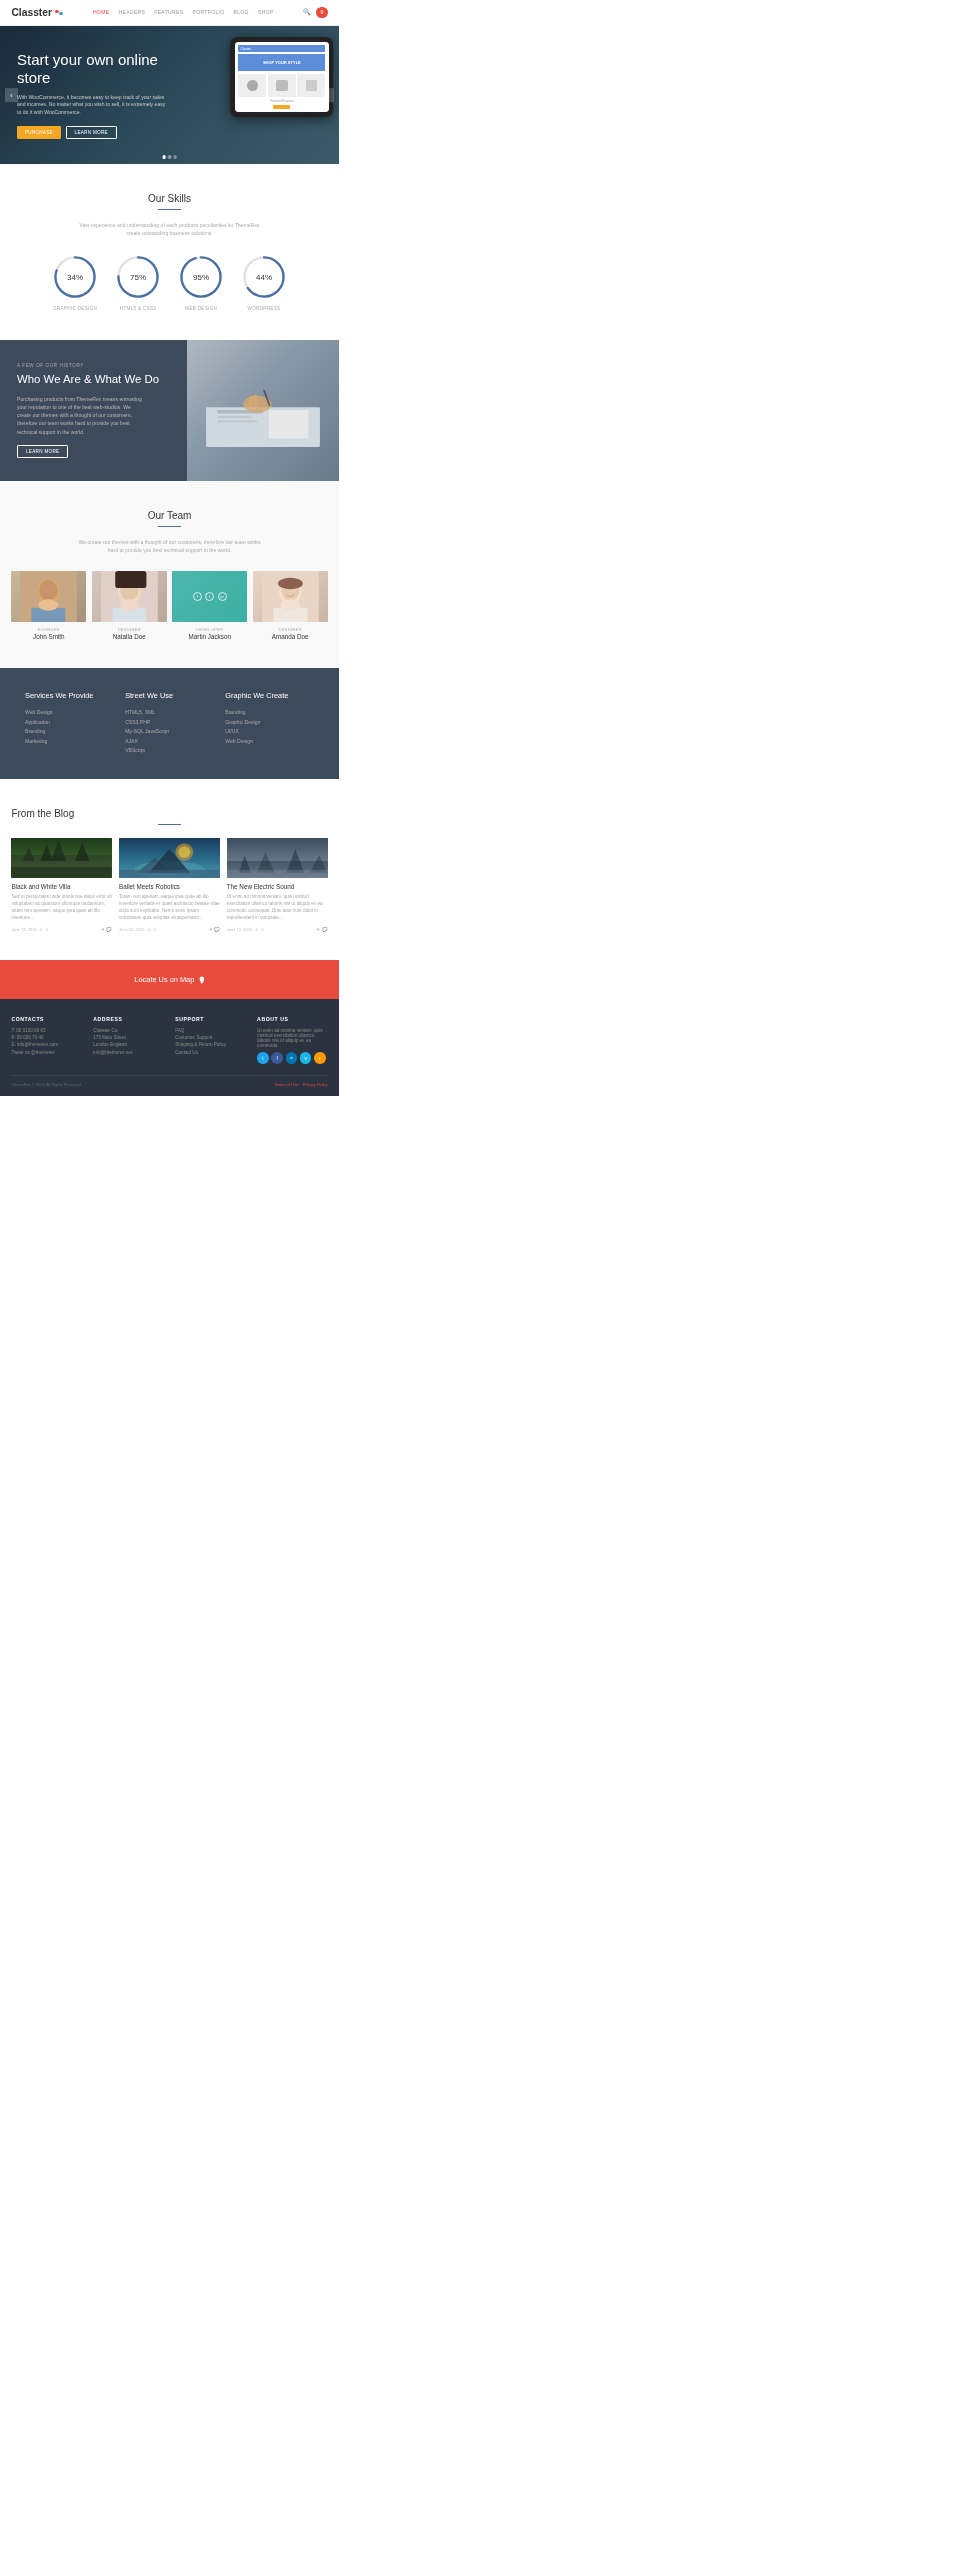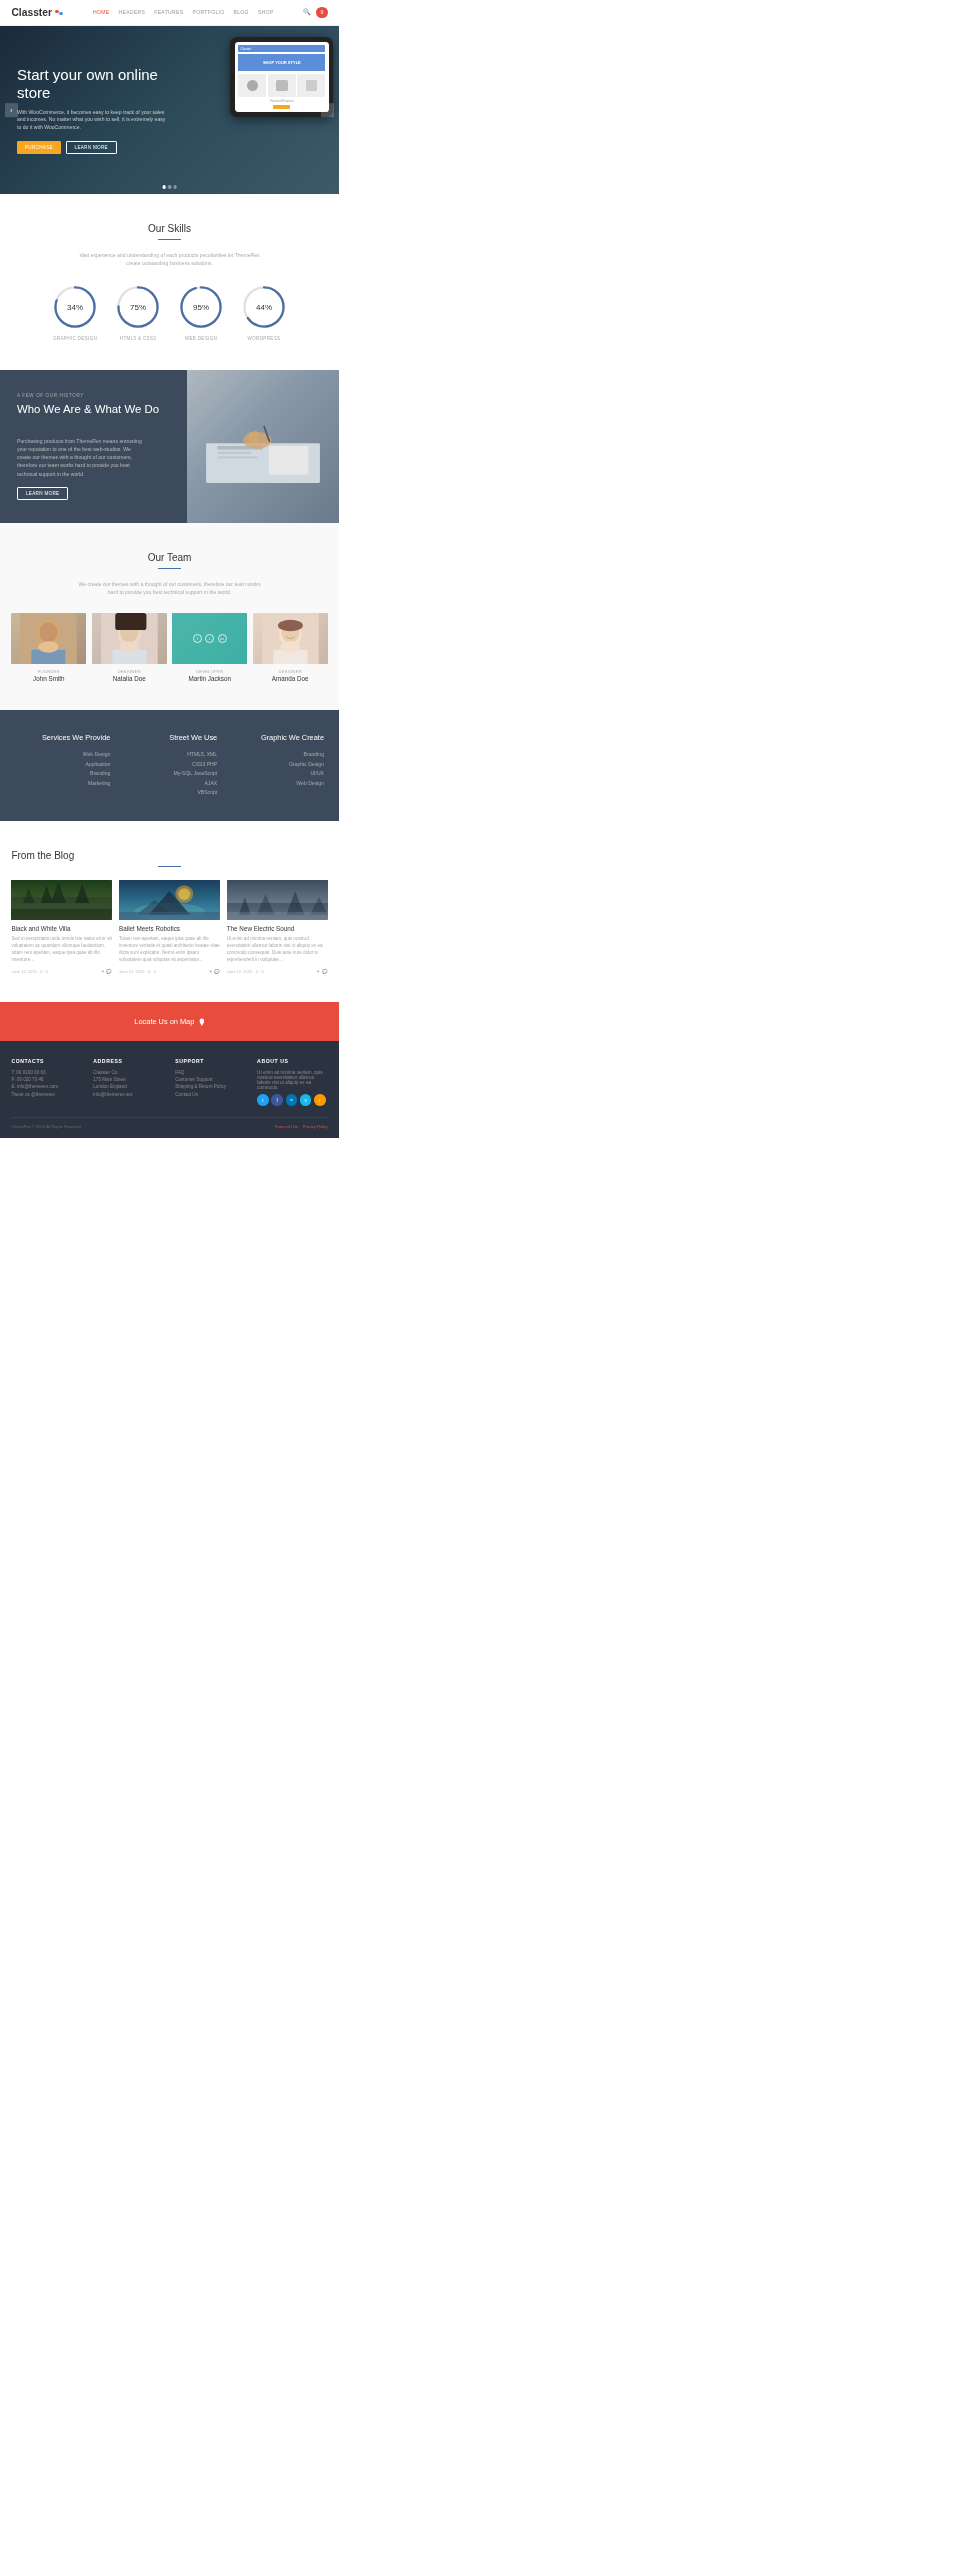--- a/index.html
+++ b/index.html
@@ -20,21 +20,21 @@
 
     
     .hero {
       position: relative; background: linear-gradient(rgba(0,0,0,0.5), rgba(0,0,0,0.5)), #2c3e50;
       min-height: 126px; overflow: hidden; display: flex; align-items: center;
     }
     .hero-bg {
       position: absolute; top: 0; left: 0; right: 0; bottom: 0;
       background: linear-gradient(135deg, #1a2a3a 0%, #2c4a5a 50%, #3d5a6a 100%);
     }
-    .hero-content { position: relative; z-index: 2; padding: 40px 17px; color: white; max-width: 55%; }
+    .hero-content { position: relative; z-index: 2; padding: 25px 17px; color: white; max-width: 55%; }
     .hero-title { font-size: 15px; font-weight: 300; line-height: 1.2; margin-bottom: 6.8px; }
     .hero-desc { font-size: 5.1px; color: #ccc; line-height: 1.5; margin-bottom: 9px; }
     .hero-buttons { display: flex; gap: 4.6px; }
     .btn-primary { background: #f5a623; color: white; border: none; padding: 3.4px 8px; font-size: 4.6px; cursor: pointer; border-radius: 1.1px; text-transform: uppercase; letter-spacing: 0.3px; }
     .btn-outline { background: transparent; color: white; border: 0.6px solid white; padding: 3.4px 8px; font-size: 4.6px; cursor: pointer; border-radius: 1.1px; text-transform: uppercase; letter-spacing: 0.3px; }
     .hero-image { position: absolute; right: 5.7px; top: 11.4px; z-index: 2; }
     .tablet-mockup { width: 103px; background: #222; border-radius: 6.8px; padding: 4.6px; box-shadow: 0 2.3px 11.4px rgba(0,0,0,0.5); }
     .tablet-screen { background: #fff; border-radius: 3.4px; padding: 3.4px; min-height: 63px; overflow: hidden; }
     .tablet-header { background: #5b8dd9; height: 6.8px; border-radius: 1.1px; margin-bottom: 2.3px; display: flex; align-items: center; padding: 0 2.3px; }
     .tablet-header-text { font-size: 2.9px; color: white; }
@@ -55,36 +55,36 @@
     .skill-circle svg { transform: rotate(-90deg); }
     .skill-circle-bg { fill: none; stroke: #e0e0e0; stroke-width: 4; }
     .skill-circle-fill { fill: none; stroke: #4a6fa5; stroke-width: 4; stroke-linecap: round; }
     .skill-percent { position: absolute; top: 50%; left: 50%; transform: translate(-50%, -50%); font-size: 8px; font-weight: 400; color: #333; }
     .skill-label { font-size: 4.6px; color: #aaa; text-transform: uppercase; letter-spacing: 0.3px; }
 
     
     .who-section { display: flex; background: #3d4a5c; min-height: 91px; }
     .who-content { flex: 1; padding: 23px 17px; color: white; }
     .who-tag { font-size: 4.6px; color: #aaa; text-transform: uppercase; letter-spacing: 0.6px; margin-bottom: 4.6px; }
-    .who-title { font-size: 11.4px; font-weight: 300; margin-bottom: 20px; line-height: 1.3; }
+    .who-title { font-size: 11.4px; font-weight: 300; margin-bottom: 8px; line-height: 1.3; }
     .who-desc { font-size: 5.1px; color: #bbb; line-height: 1.6; margin-bottom: 9px; max-width: 126px; }
     .who-image { flex: 1; background: linear-gradient(135deg, #ccc 0%, #aaa 100%); position: relative; overflow: hidden; }
 
     
     .team-section { padding: 28.5px 11.4px; text-align: center; background: #f9f9f9; }
     .team-grid { display: flex; gap: 5.7px; margin-top: 13.7px; }
     .team-member { flex: 1; text-align: center; }
     .team-photo { width: 100%; height: 51px; background: #ddd; border-radius: 1.1px; margin-bottom: 4.6px; overflow: hidden; position: relative; }
     .team-photo-overlay { position: absolute; top: 0; left: 0; right: 0; bottom: 0; background: rgba(77, 182, 172, 0.0); display: flex; align-items: center; justify-content: center; gap: 3.4px; transition: all 0.3s; }
     .social-dot { width: 9px; height: 9px; border-radius: 50%; border: 0.6px solid rgba(255,255,255,0.8); display: flex; align-items: center; justify-content: center; }
     .team-role { font-size: 4px; color: #aaa; text-transform: uppercase; letter-spacing: 0.3px; margin-bottom: 1.1px; }
     .team-name { font-size: 6.3px; color: #333; font-weight: 400; }
 
     
-    .services-section { background: #3d4a5c; padding: 23px 15px; text-align: right; }
+    .services-section { background: #3d4a5c; padding: 23px 25px; }
     .services-grid { display: flex; gap: 11.4px; }
     .service-col { flex: 1; }
     .service-col-title { font-size: 7.4px; color: white; font-weight: 400; margin-bottom: 9px; }
     .service-item { font-size: 5.1px; color: #aaa; margin-bottom: 3.4px; }
 
     
     .blog-section { padding: 28.5px 11.4px; }
     .blog-grid { display: flex; gap: 6.8px; margin-top: 13.7px; }
     .blog-card { flex: 1; }
     .blog-image { width: 100%; height: 40px; background: linear-gradient(135deg, #556 0%, #334 100%); border-radius: 1.1px; margin-bottom: 4.6px; overflow: hidden; }

